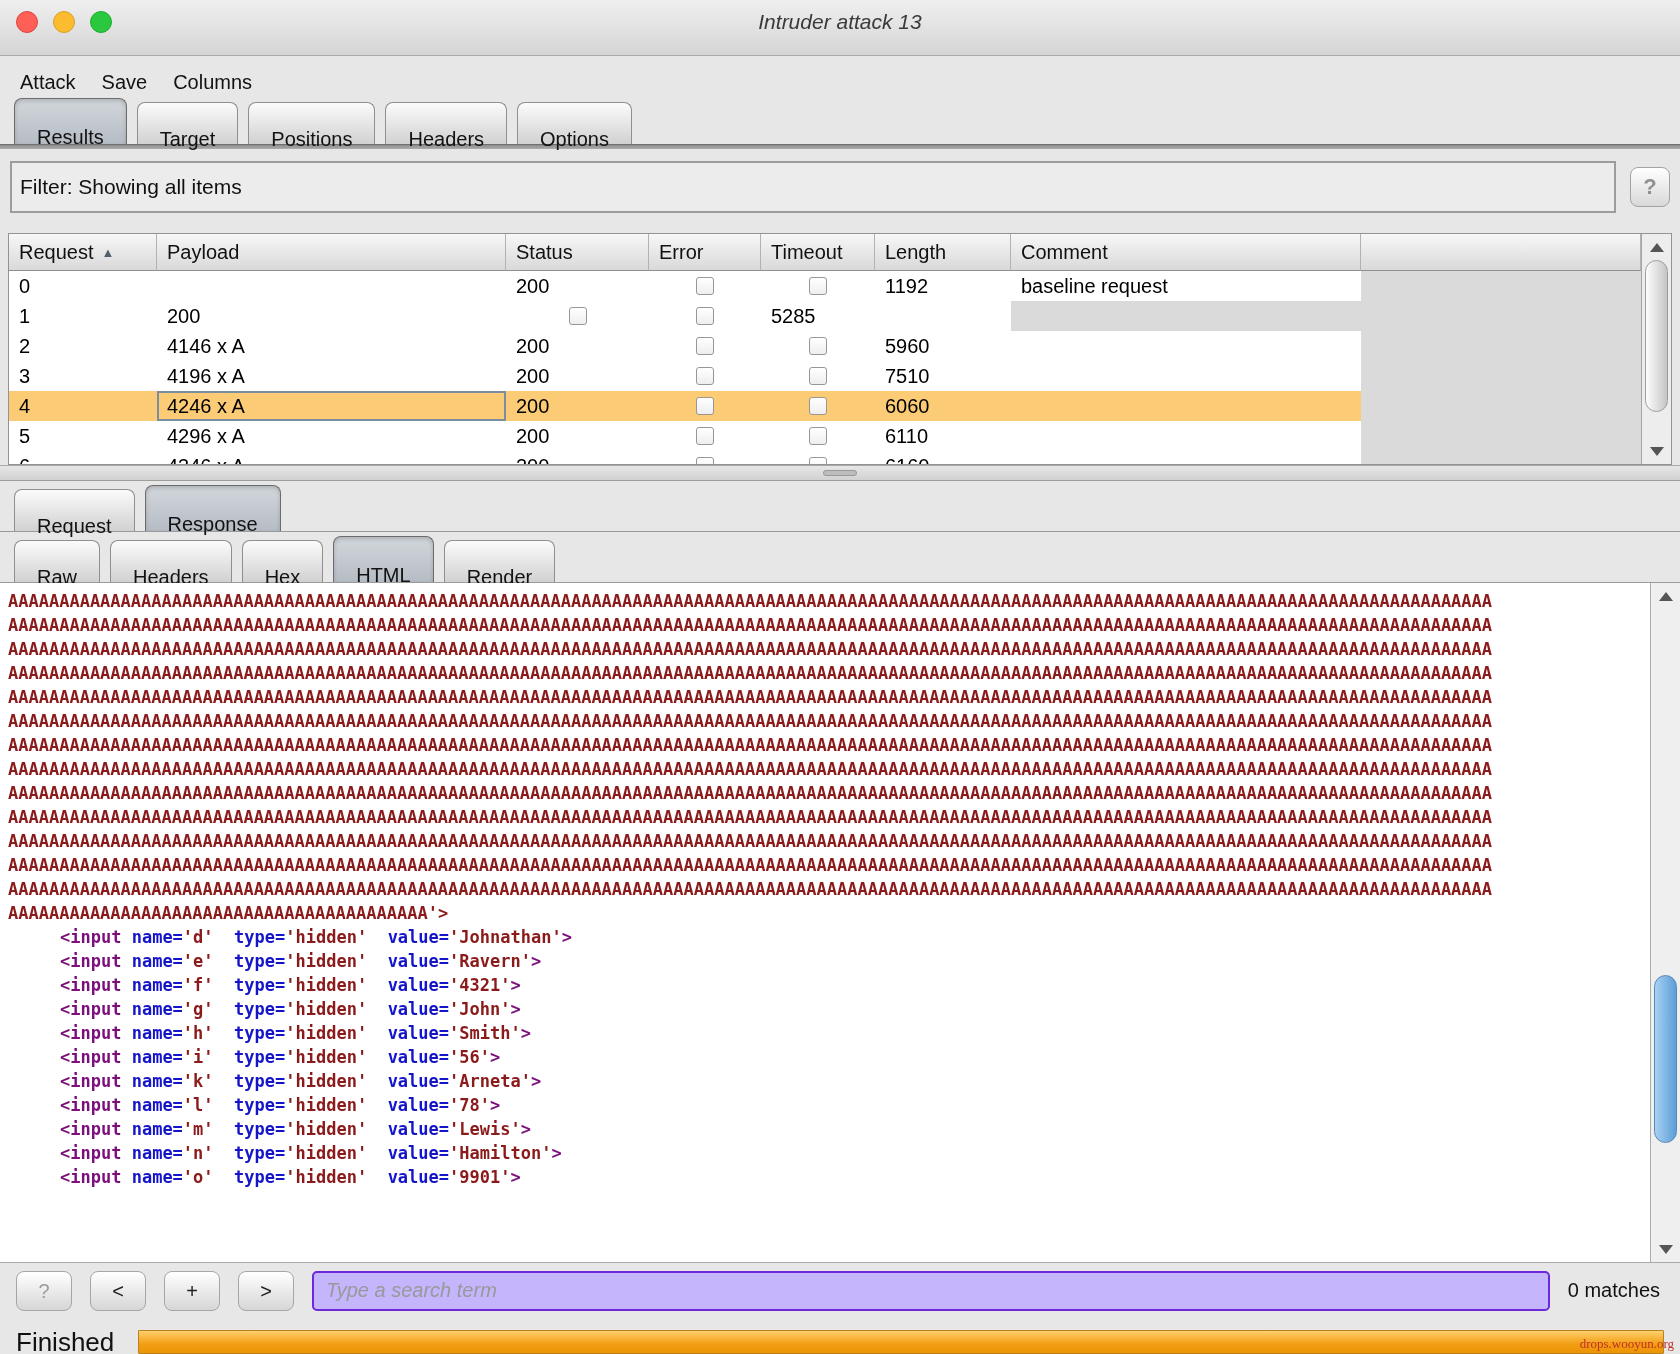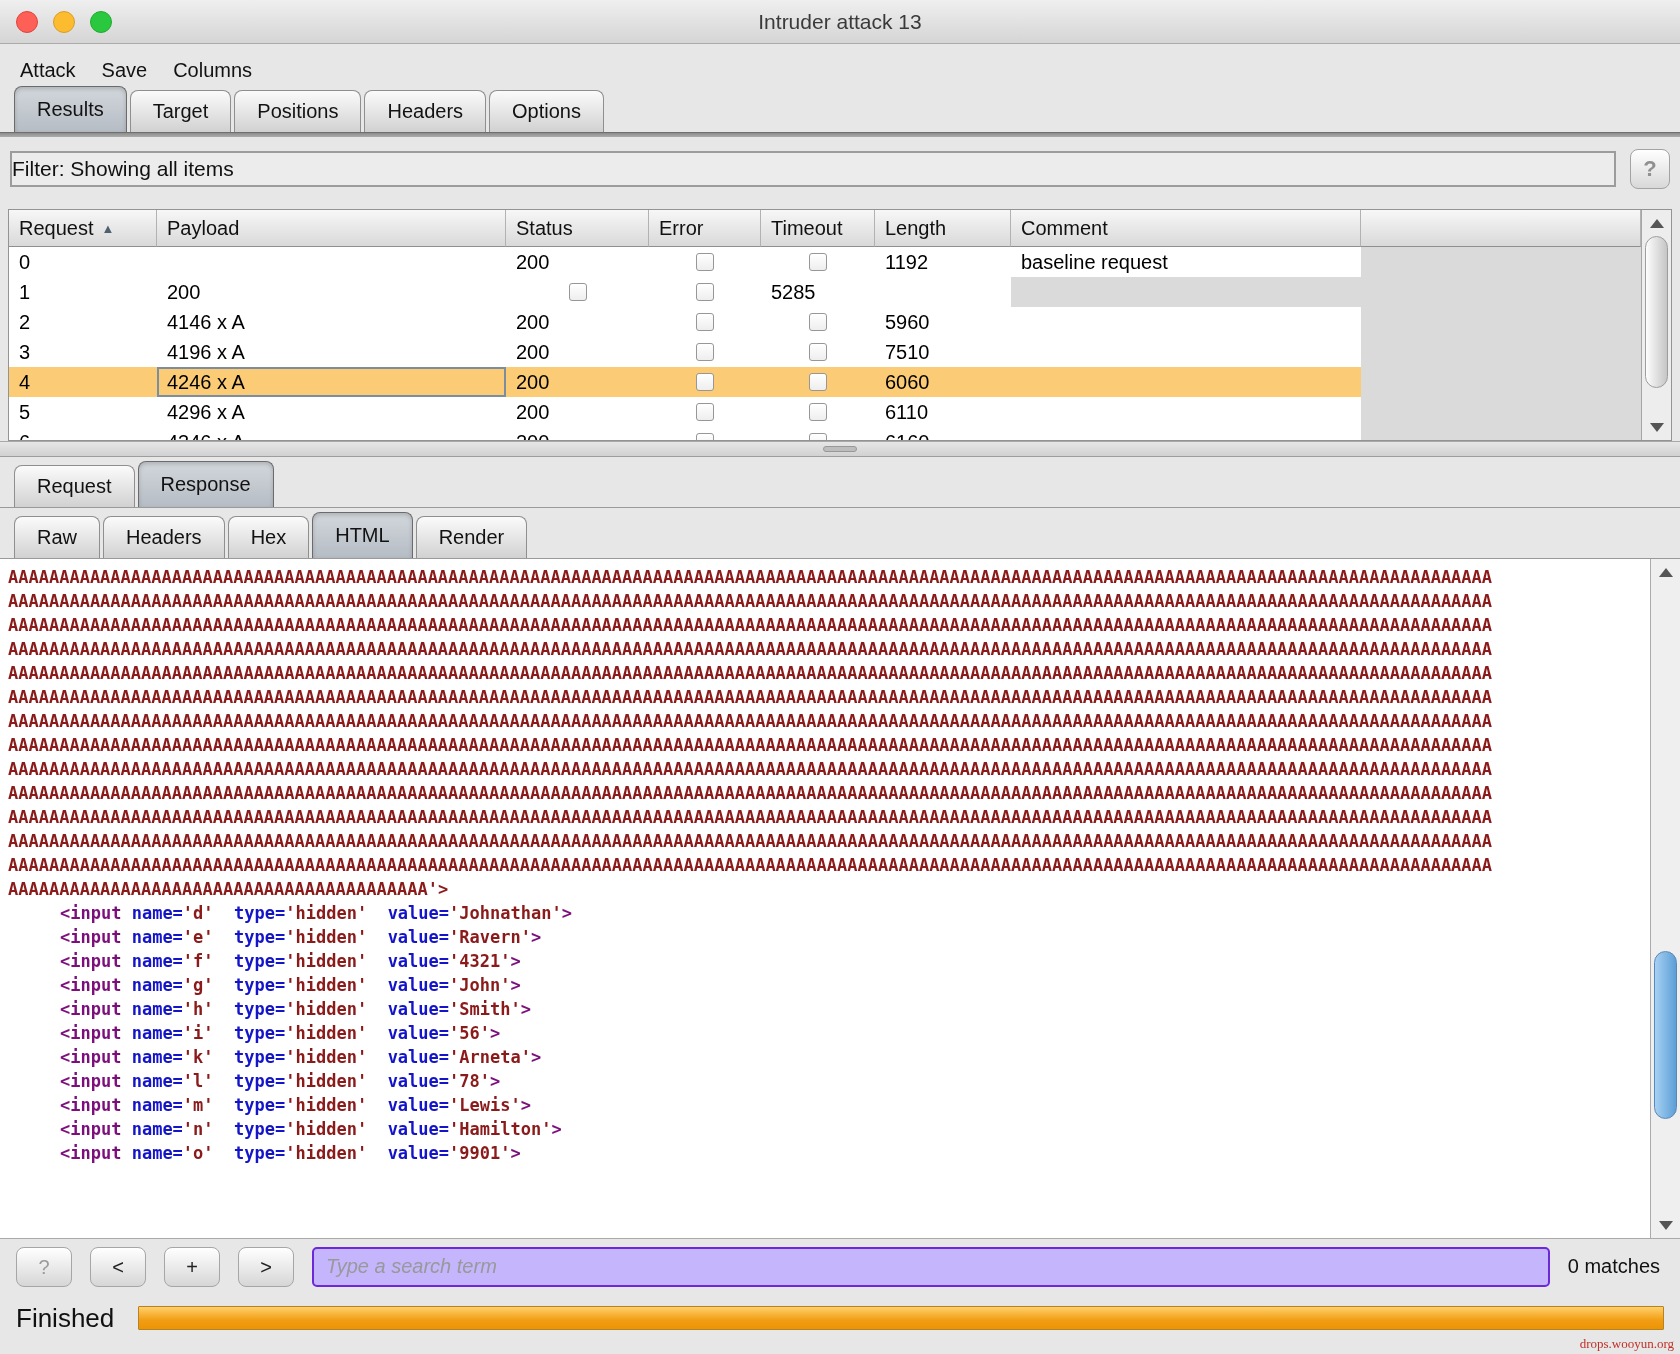--- a/index.html
+++ b/index.html
@@ -3,48 +3,48 @@
 <meta charset="utf-8">
 <style>
   * { box-sizing: border-box; margin: 0; padding: 0; }
   html,body { width:1680px; height:1354px; overflow:hidden; }
   body {
     font-family:"Liberation Sans",sans-serif;
     background:#E7E7E7;
     position:relative;
   }
   
-  .titlebar { height:44px; background:linear-gradient(#EFEFEF,#D5D5D5); border-bottom:1px solid #ABABAB; position:relative; }
+  .titlebar { height:56px; background:linear-gradient(#EFEFEF,#D5D5D5); border-bottom:1px solid #ABABAB; position:relative;font-style:italic; }
   .lights { position:absolute; left:16px; top:11px; display:flex; gap:15px; }
   .light { width:22px; height:22px; border-radius:50%; }
   .light.close { background:#FE5F57; border:1px solid #DF433C; }
   .light.min   { background:#FDBC2F; border:1px solid #D89E24; }
   .light.max   { background:#29C83F; border:1px solid #1DAD2B; }
   .win-title { text-align:center; line-height:43px; font-size:21px; color:#3A3A3A; font-weight:500; }
   
   .menubar { height:38px; display:flex; align-items:flex-end; padding-left:20px; gap:26px; font-size:20px; color:#121212; }
   .menu-item { cursor:default; }
   
   .tabrow { height:50px; display:flex; align-items:flex-end; padding-left:14px; background:#E7E7E7; }
   .tab {
-    height:42px; line-height:40px; padding:0 22px; font-size:20px; color:#121212;
+    height:42px; line-height:40px; padding:16px 22px; font-size:20px; color:#121212;
     background:linear-gradient(#FBFBFB,#D1D1D1);
-    border:1px solid #8F8F8F; border-bottom:none; border-radius:8px 8px 0 0; margin-right:3px;
+    border:1px solid #8F8F8F; border-bottom:none; border-radius:8px 8px 0 0; margin-right:10px;
   }
   .tab.selected {
     height:46px; line-height:44px;
     background:linear-gradient(#D2D7DC,#B6BCC4);
     border-color:#6B6B6B;
     box-shadow:inset 0 2px 4px rgba(0,0,0,.18);
   }
   .band { height:5px; background:linear-gradient(#8C8C8C,#ADADAD); border-top:1px solid #6F6F6F; }
   .hline { height:1px; background:#9A9A9A; }
   
   .filter-row { display:flex; align-items:center; padding:12px 10px 0 10px; gap:14px; }
-  .filter-box { flex:1; height:36px; border:2px solid #9C9C9C; background:#ECECEC; display:flex; align-items:center; padding-left:0; font-size:21px; color:#111; }
+  .filter-box { flex:1; height:52px; border:2px solid #9C9C9C; background:#ECECEC; display:flex; align-items:center; padding-left:8px; font-size:21px; color:#111; }
   .help-btn { width:40px; height:40px; border:1px solid #A3A3A3; border-radius:8px; background:linear-gradient(#FFFFFF,#D8D8D8); color:#909090; font-size:22px; text-align:center; line-height:38px; font-weight:bold; }
   
   .table-wrap { margin:20px 8px 0 8px; height:232px; border:1px solid #939393; display:flex; background:#DADADA; overflow:hidden; }
   .rt { flex:1; overflow:hidden; }
   .rt-grid { display:grid; grid-template-columns:148px 349px 143px 112px 114px 136px 350px 1fr; }
   .th { height:37px; background:linear-gradient(#F7F7F7,#D9D9D9); border-right:1px solid #B2B2B2; border-bottom:1px solid #8F8F8F; font-size:20px; padding-left:10px; color:#111; display:flex; align-items:center; gap:8px; white-space:nowrap; overflow:hidden; }
   .sort { font-size:13px; color:#50606E; }
   .tr { height:30px; }
   .td { line-height:30px; font-size:20px; padding-left:10px; color:#000; white-space:nowrap; overflow:hidden; background:#fff; }
   .td.cb { display:flex; align-items:center; justify-content:center; padding-left:0; }

